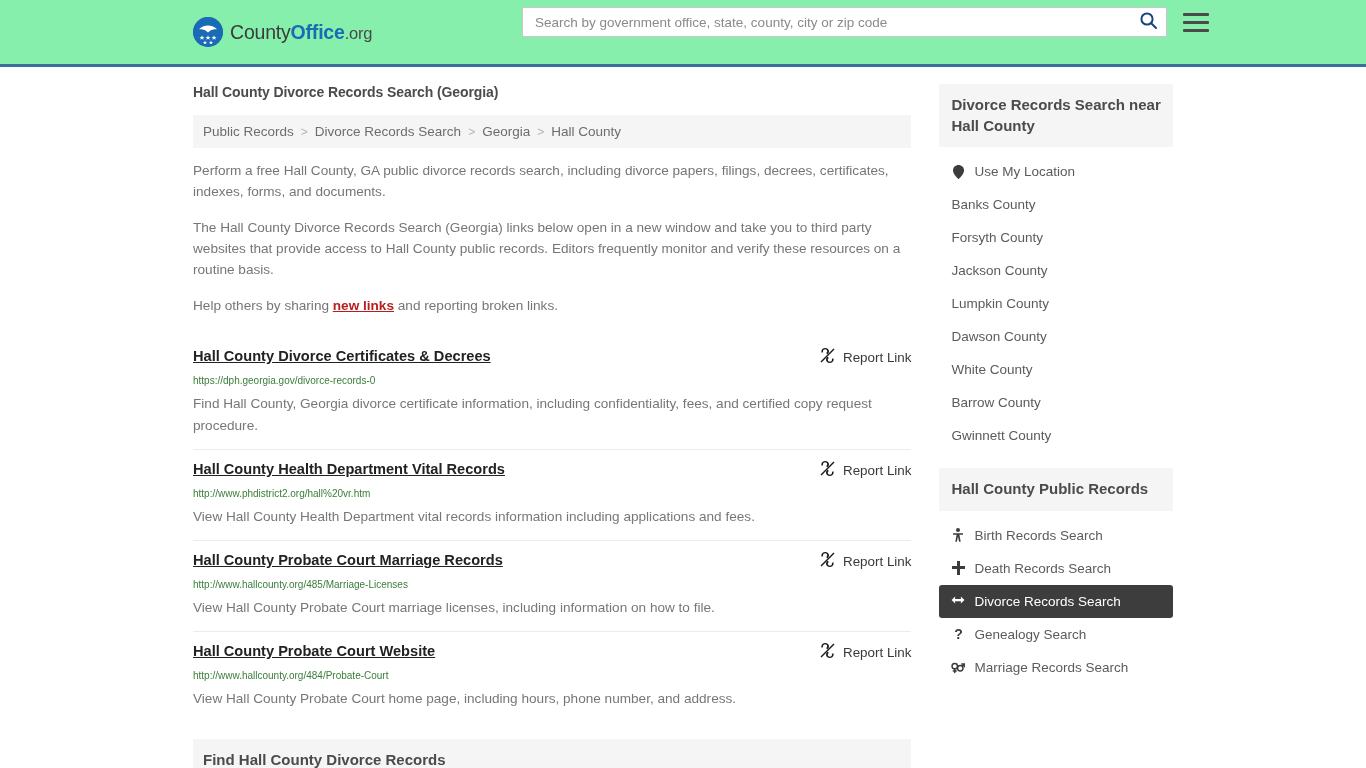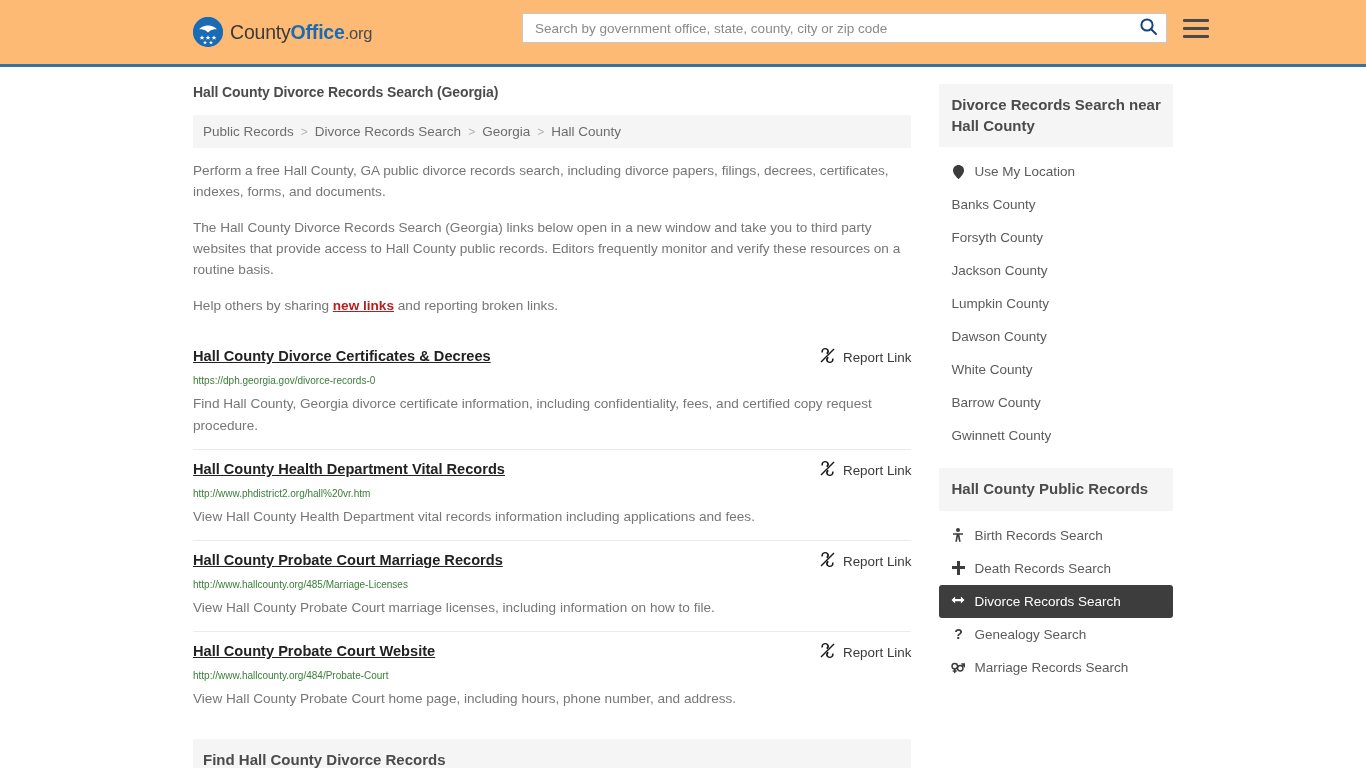--- a/index.html
+++ b/index.html
@@ -9,21 +9,21 @@
     width: 1366px; height: 768px;
     overflow: hidden;
     background: #ffffff;
     font-family: "Liberation Sans", sans-serif;
     -webkit-font-smoothing: antialiased;
   }
 
   
   .site-header {
     height: 67px;
-    background: #fdba74;
+    background: #86efac;
     border-bottom: 3px solid #37719f;
     display: flex;
     align-items: center;
     position: relative;
   }
   .logo-wrap {
     display: flex;
     align-items: center;
     margin-left: 193px;
     gap: 7px;
@@ -47,21 +47,21 @@
     color: #3b3b3b;
     letter-spacing: -0.2px;
     white-space: nowrap;
   }
   .logo-text .bold { font-weight: 700; color: #1a6bb5; }
   .logo-text .org { color: #4a4a4a; font-size: 16.5px; }
 
   .search-wrap {
     position: absolute;
     left: 494px;
-    top: 13px;
+    top: 7px;
     display: flex;
     align-items: center;
     padding-left: 28px;
   }
   .search-box {
     width: 645px;
     height: 30px;
     background: #fff;
     border: 1px solid #c8c8c8;
     display: flex;

